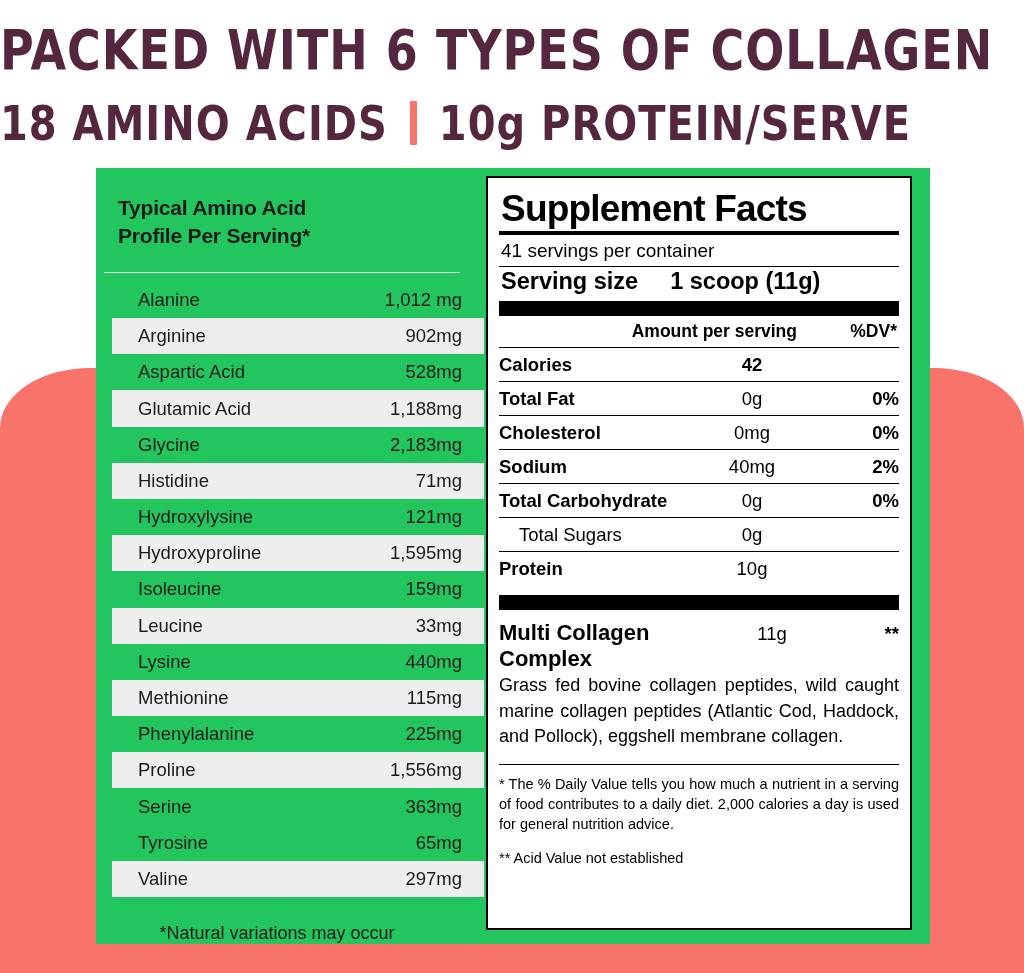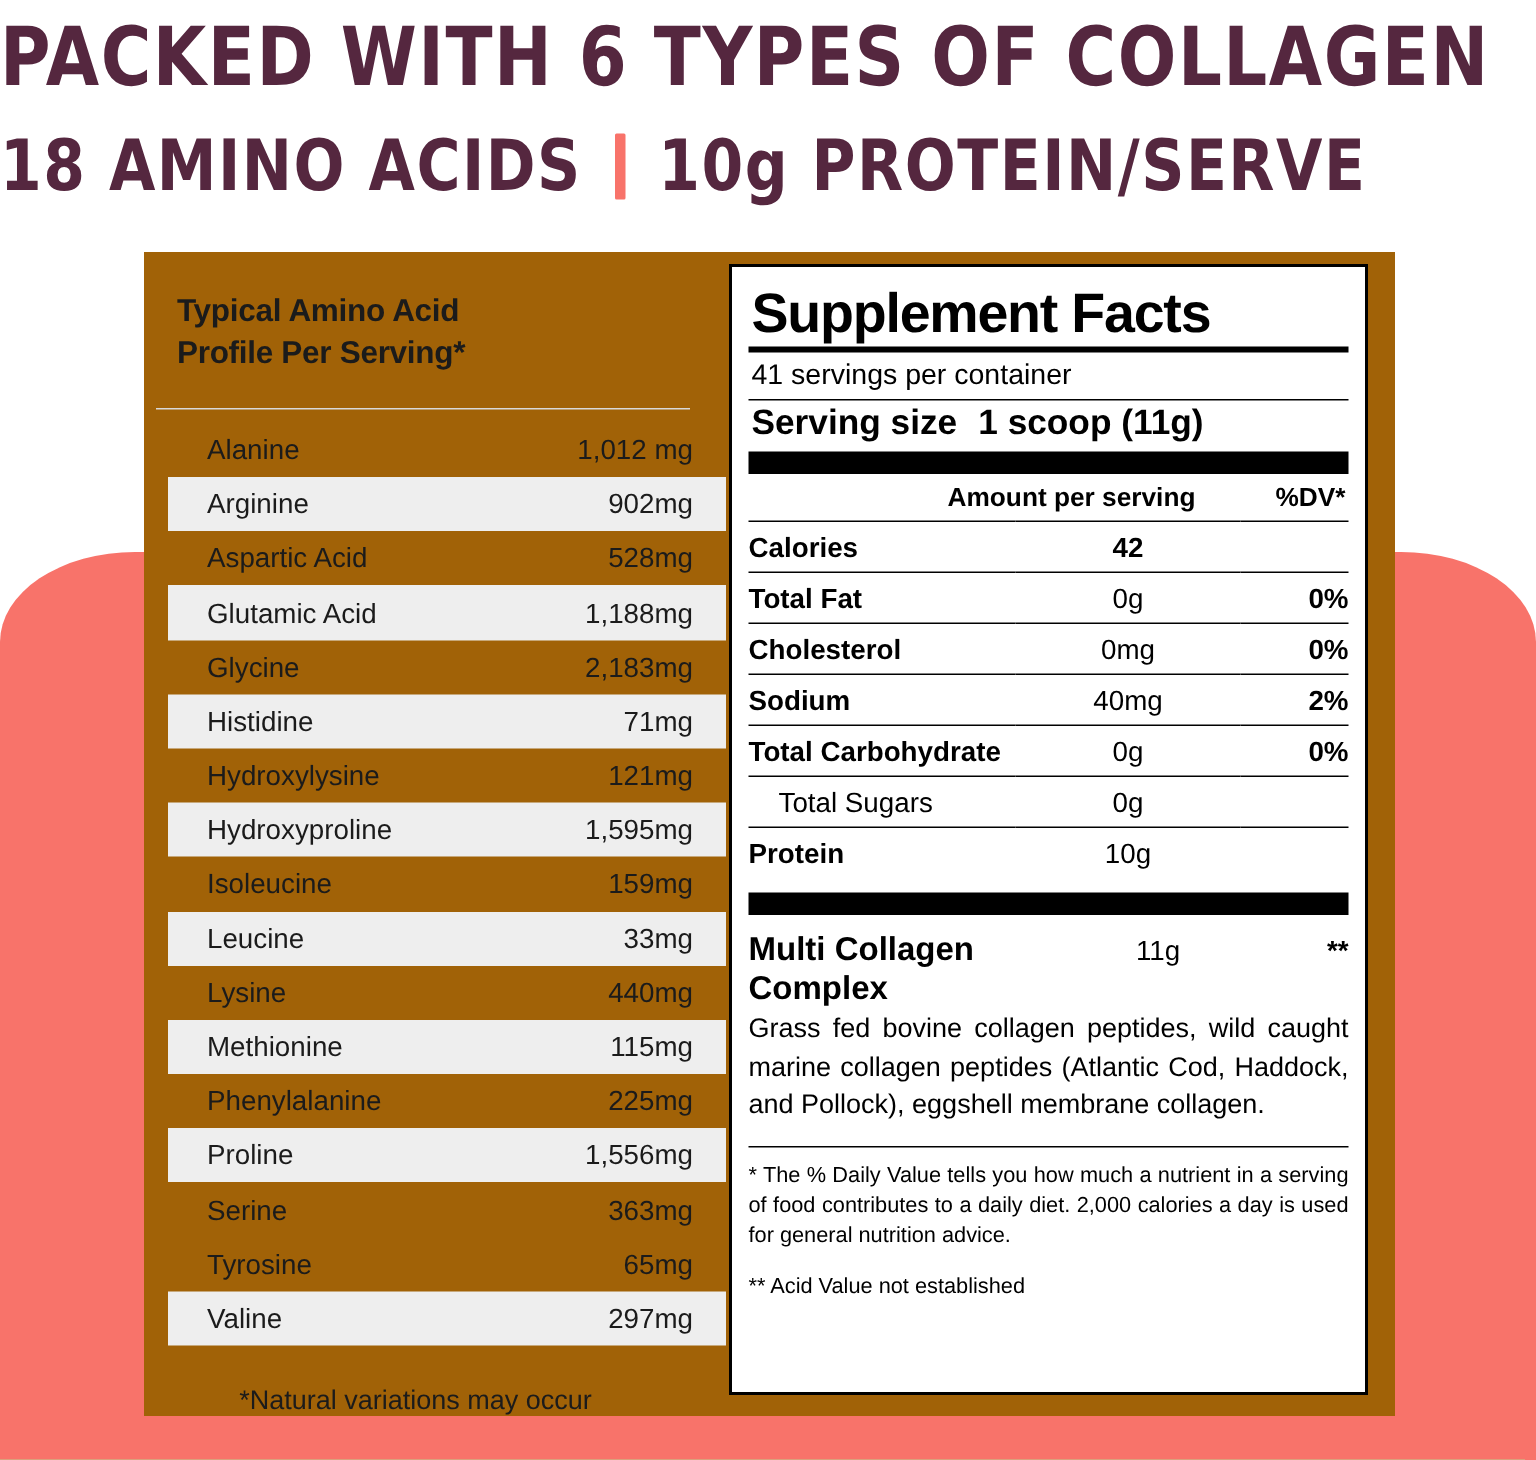--- a/index.html
+++ b/index.html
@@ -11,21 +11,21 @@
     height: 973px;
     background: #ffffff;
     font-family: "Liberation Sans", sans-serif;
     overflow: hidden;
     position: relative;
   }
 
   
   .headline-wrap {
     position: absolute;
-    top: 0;
+    top: 12px;
     left: 0;
     width: 920px;
     text-align: center;
     z-index: 5;
   }
   .headline-1 {
     font-family: "DejaVu Sans", sans-serif;
     font-weight: bold;
     font-size: 46px;
     letter-spacing: 1px;
@@ -71,21 +71,21 @@
     z-index: 1;
   }
 
   
   .card {
     position: absolute;
     left: 96px;
     top: 168px;
     width: 834px;
     height: 776px;
-    background: #a16207;
+    background: #22c55e;
     z-index: 3;
     display: flex;
   }
 
   
   .amino-col {
     width: 372px;
     padding: 8px 0 0 0;
     box-sizing: border-box;
   }
@@ -161,21 +161,21 @@
     font-size: 19px;
     color: #000;
     padding: 5px 2px 4px 2px;
   }
   .sf-serving-size {
     font-size: 23.5px;
     font-weight: bold;
     color: #000;
     padding: 1px 2px 6px 2px;
     display: flex;
-    gap: 14px;
+    gap: 32px;
   }
   .sf-amount-row {
     display: flex;
     justify-content: flex-end;
     align-items: baseline;
     font-size: 17.5px;
     font-weight: bold;
     padding: 5px 2px 5px 0;
     gap: 38px;
   }

